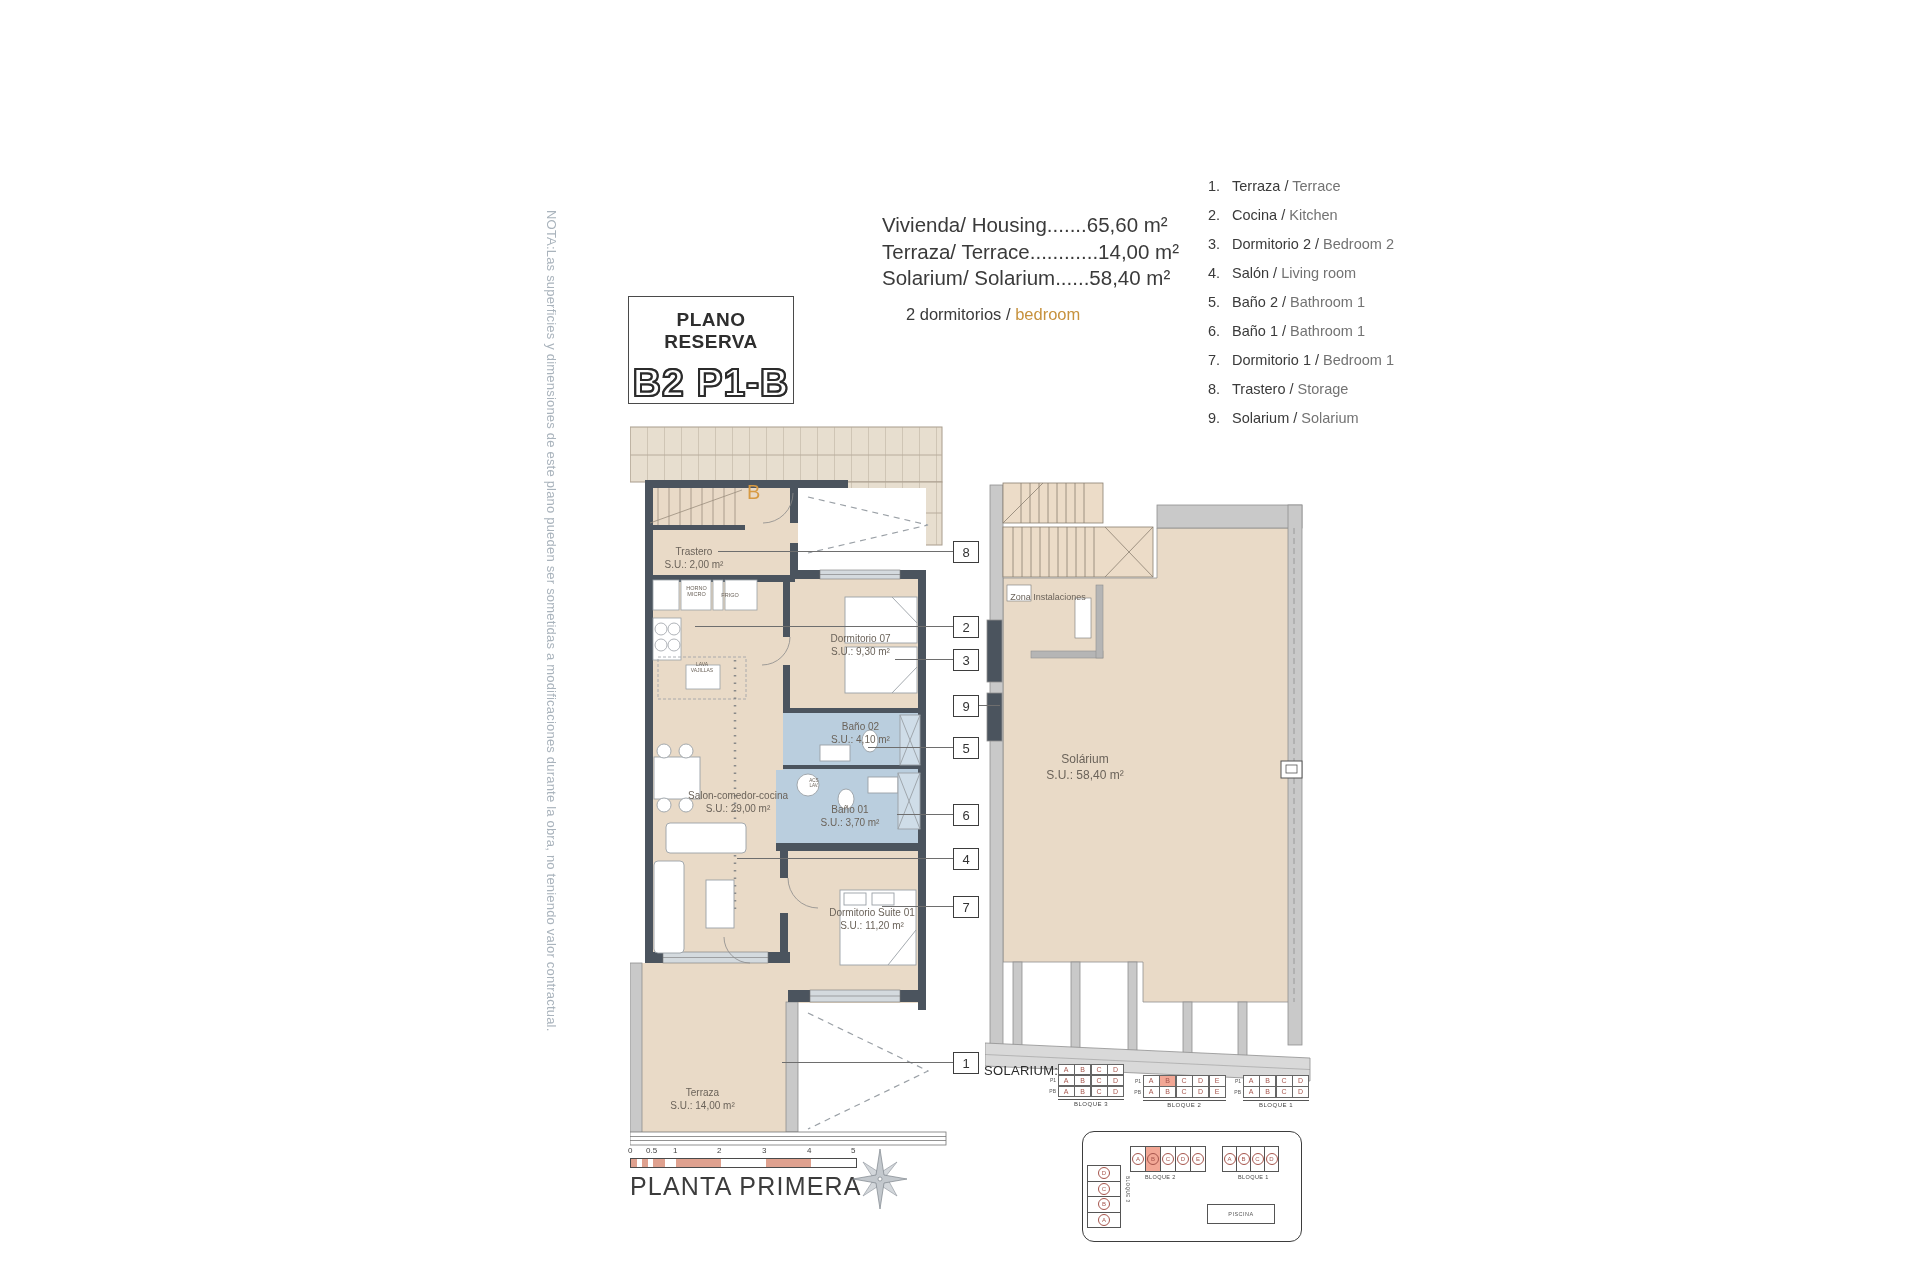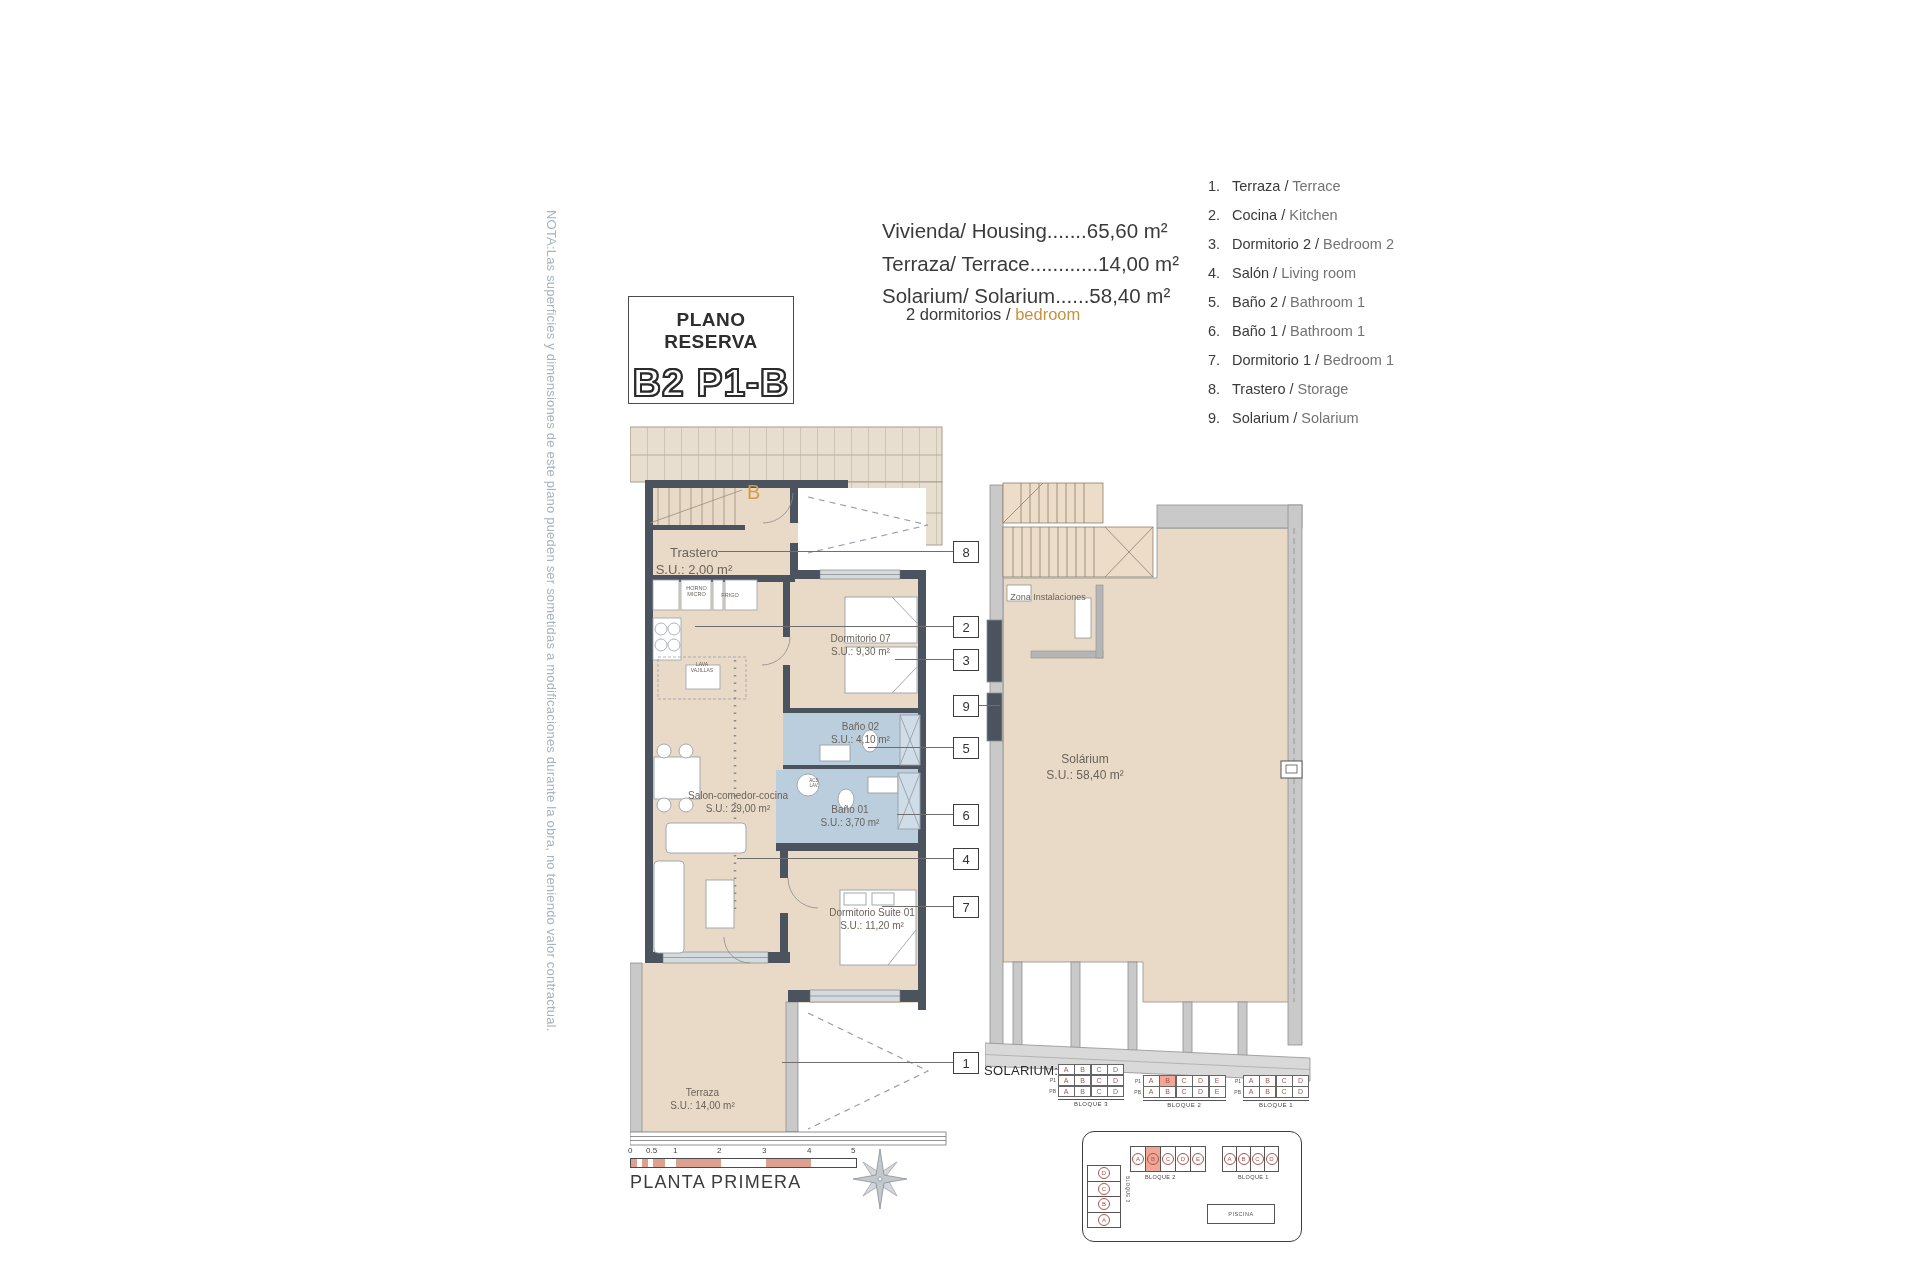--- a/index.html
+++ b/index.html
@@ -8,21 +8,21 @@
   
   .note{position:absolute;left:544px;top:210px;height:920px;writing-mode:vertical-lr;
         font-size:13px;letter-spacing:0.2px;color:#a9b3bc;white-space:nowrap;}
   
   .titlebox{position:absolute;left:628px;top:296px;width:164px;height:106px;border:1.4px solid #4a4a4a;background:#fff;text-align:center;}
   .titlebox .t1{margin-top:12px;font-size:19px;font-weight:600;letter-spacing:0.5px;color:#2e2e2e;}
   .titlebox .t2{margin-top:8px;font-size:39px;font-weight:800;letter-spacing:1px;color:#fff;
         -webkit-text-stroke:2px #2b2b2b;text-shadow:1px 1px 0 #2b2b2b,-1px -1px 0 #2b2b2b,1px -1px 0 #2b2b2b,-1px 1px 0 #2b2b2b;}
   
   .meas{position:absolute;left:882px;top:212px;font-size:20.5px;color:#3a3a3a;line-height:1.3;}
-  .meas div{white-space:nowrap;margin-top:6px;}
+  .meas div{white-space:nowrap;}
   .bedrooms{position:absolute;left:906px;top:305px;font-size:16.5px;color:#3a3a3a;}
   .accent{color:#c7923e;}
   
   .legend{position:absolute;left:1208px;top:178px;font-size:14.5px;color:#3a3a3a;}
   .litem{margin-bottom:13px;white-space:nowrap;}
   .lnum{display:inline-block;width:24px;}
   .len{color:#737373;}
   
   .rlabel{position:absolute;text-align:center;color:#6b635a;font-size:10px;line-height:1.3;}
   .rlabel span{display:block;}
@@ -31,21 +31,21 @@
   
   .leader{position:absolute;height:0;border-top:1px solid #6e6e6e;}
   .cobox{position:absolute;width:24px;height:20px;border:1.3px solid #3d3d3d;background:#fff;
          display:flex;align-items:center;justify-content:center;font-size:13px;color:#333;}
   
   .scale{position:absolute;left:630px;top:1146px;width:226px;height:46px;}
   .stick{position:absolute;top:0;font-size:8px;color:#444;}
   .sbar{position:absolute;top:12px;left:0;width:225px;height:8px;border:1px solid #4a4a4a;background:#fff;}
   .sseg{position:absolute;top:0;height:8px;}
   .salmon{background:#dfa18f;}
-  .ptitle{position:absolute;left:630px;top:1172px;font-size:18px;letter-spacing:1.2px;color:#3c3c3c;}
+  .ptitle{position:absolute;left:630px;top:1172px;font-size:25px;letter-spacing:1.2px;color:#3c3c3c;}
   
   .sollabel{position:absolute;left:984px;top:1063px;font-size:13px;font-weight:500;letter-spacing:0.3px;color:#2b2b2b;}
   .stable{position:absolute;}
   .trow{display:flex;position:relative;}
   .scell{box-sizing:border-box;width:17px;height:11.5px;border:1px solid #666;margin:-0.5px 0 0 -0.5px;background:#fff;
          display:flex;align-items:center;justify-content:center;font-size:7px;color:#a6554c;}
   .scell.hl{background:#f2a795;}
   .rowlab{position:absolute;left:-13px;top:2px;width:11px;text-align:right;font-size:5px;color:#555;}
   .tcap{margin-top:2px;border-top:1px solid #555;text-align:center;font-size:6px;letter-spacing:0.5px;color:#444;padding-top:1px;}
   
@@ -287,21 +287,21 @@
       <rect x="143" y="497" width="9" height="95" fill="#c9c9c9"></rect>
       <rect x="198" y="537" width="9" height="58" fill="#c9c9c9"></rect>
       <rect x="253" y="537" width="9" height="61" fill="#c9c9c9"></rect>
       <polygon points="0,578 325,593 325,616 0,601" fill="#d9d9d9"></polygon>
       <line x1="0" y1="589.5" x2="325" y2="604.5" stroke-width="0.5"></line>
     </g>
   </svg>
 
   <div class="bletter">B</div>
 
-  <div class="rlabel" style="left:648px;top:545px;width:92px;font-size:13px">
+  <div class="rlabel" style="left:648px;top:545px;width:92px;font-size:10px">
     <span>Trastero</span>
       <span>S.U.: 2,00 m²</span>
   </div>
   <div class="rlabel" style="left:808px;top:632px;width:105px">
     <span>Dormitorio 07</span>
       <span>S.U.: 9,30 m²</span>
   </div>
   <div class="rlabel" style="left:808px;top:720px;width:105px">
     <span>Baño 02</span>
       <span>S.U.: 4,10 m²</span>

